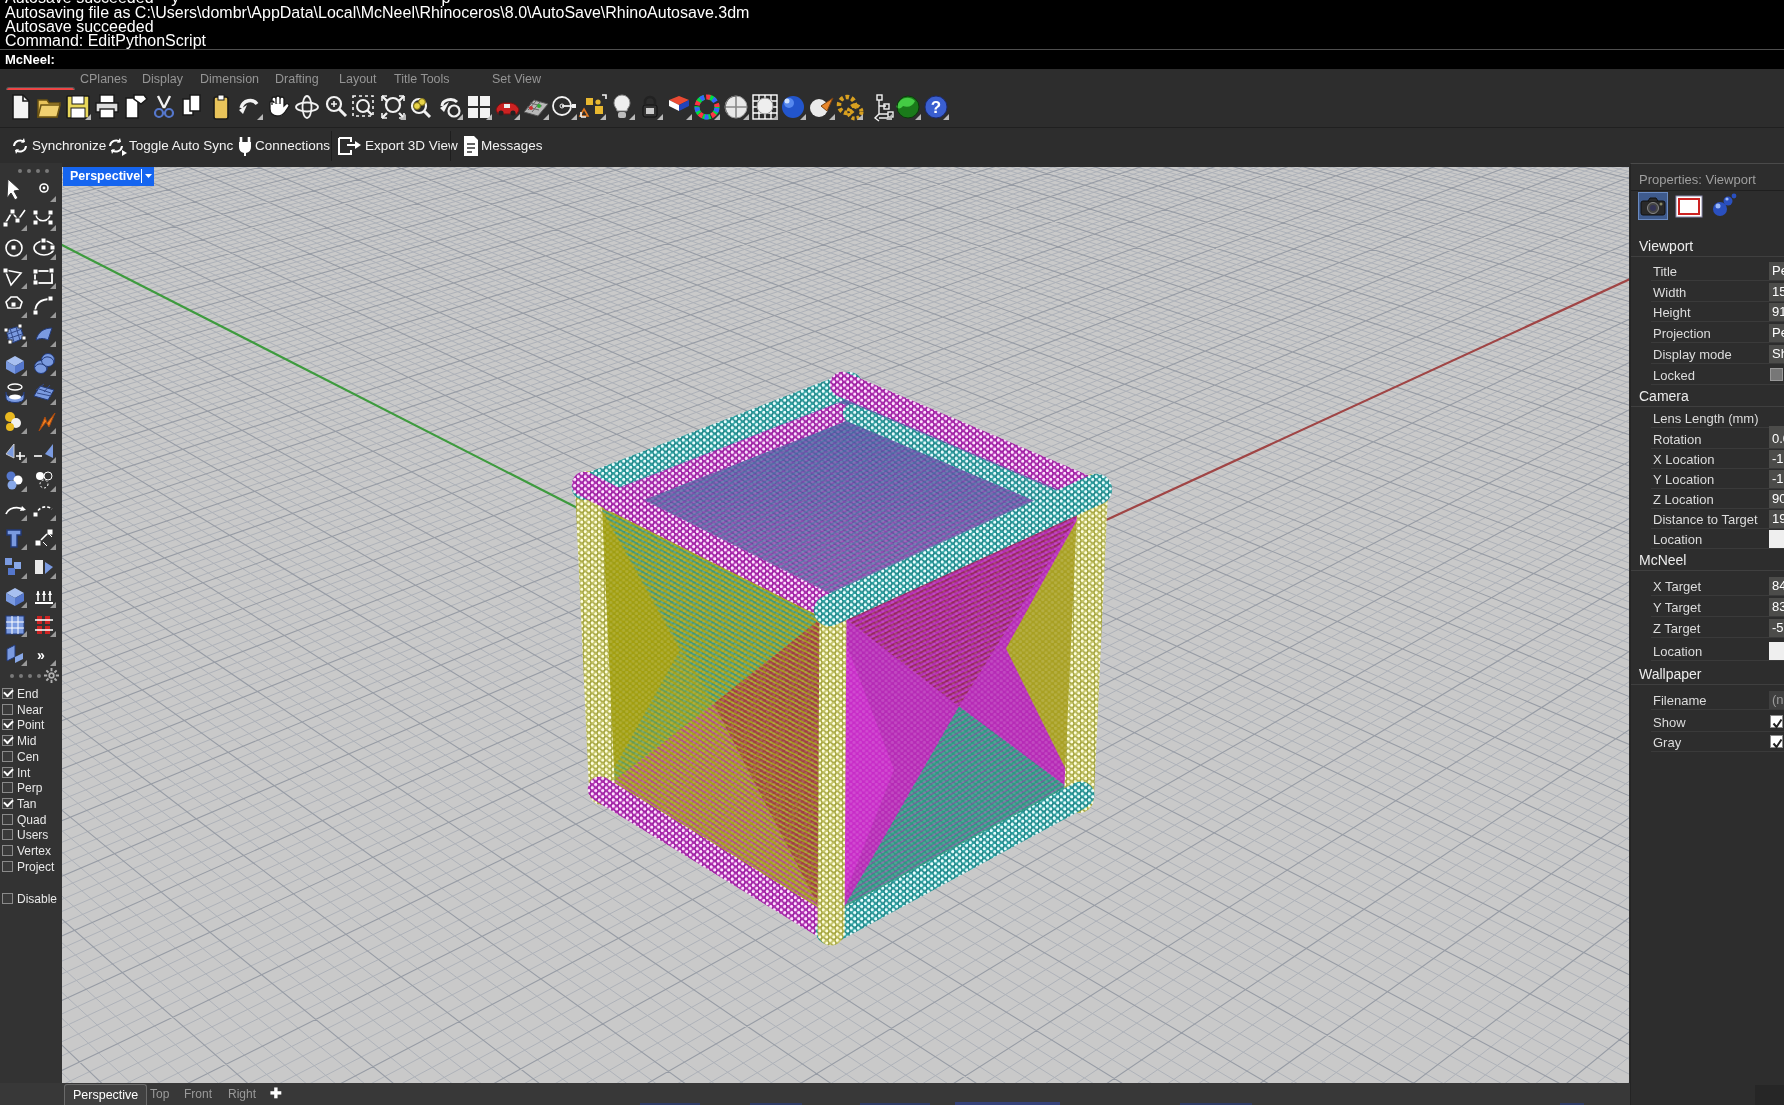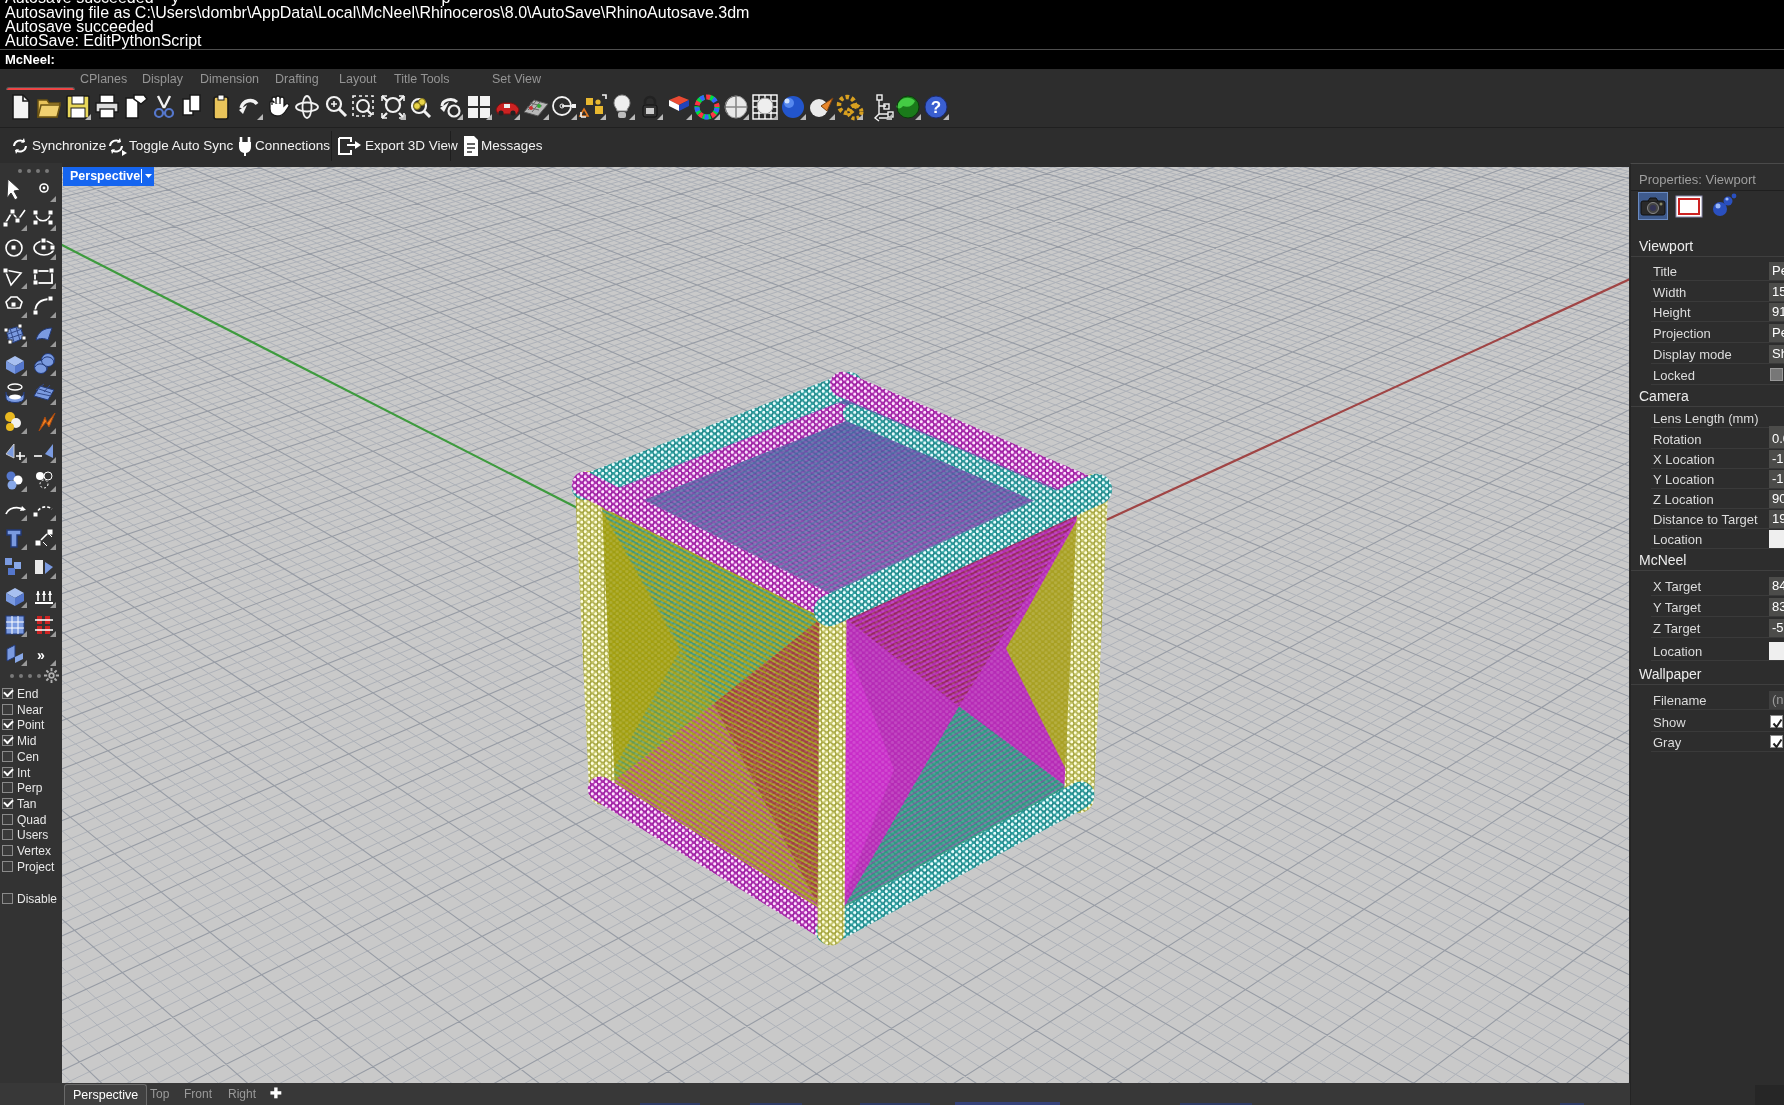--- a/index.html
+++ b/index.html
@@ -28,21 +28,21 @@
 .rp-lb{position:absolute;left:22px;top:3px;font-size:13px;color:#dcdcdc;white-space:nowrap}
 .rp-val{position:absolute;left:138px;top:1px;width:16px;height:18px;background:#4c4c4a;color:#fff;font-size:13px;line-height:18px;padding-left:3px;overflow:hidden}
 .rp-sec{position:absolute;left:8px;font-size:14px;color:#ececec}
 .gripdots{position:absolute;display:flex;gap:5px}
 .gripdots i{width:4px;height:4px;border-radius:50%;background:#7a7a7a}
 </style></head><body>
 <div class="abs" id="console">
   <div style="top:-11px">Autosave succeeded    y                                                           p</div>
   <div style="top:4px">Autosaving file as C:\Users\dombr\AppData\Local\McNeel\Rhinoceros\8.0\AutoSave\RhinoAutosave.3dm</div>
   <div style="top:18px">Autosave succeeded</div>
-  <div style="top:32px">AutoSave: EditPythonScript</div>
+  <div style="top:32px">Command: EditPythonScript</div>
 </div>
 <div class="abs" id="cmdline">McNeel:</div>
 <div class="abs" id="tabbar">
   <span class="act" style="left:6px">Standard</span>
   <span style="left:80px">CPlanes</span>
   <span style="left:142px">Display</span>
   <span style="left:200px">Dimension</span>
   <span style="left:275px">Drafting</span>
   <span style="left:339px">Layout</span>
   <span style="left:394px">Title Tools</span>

